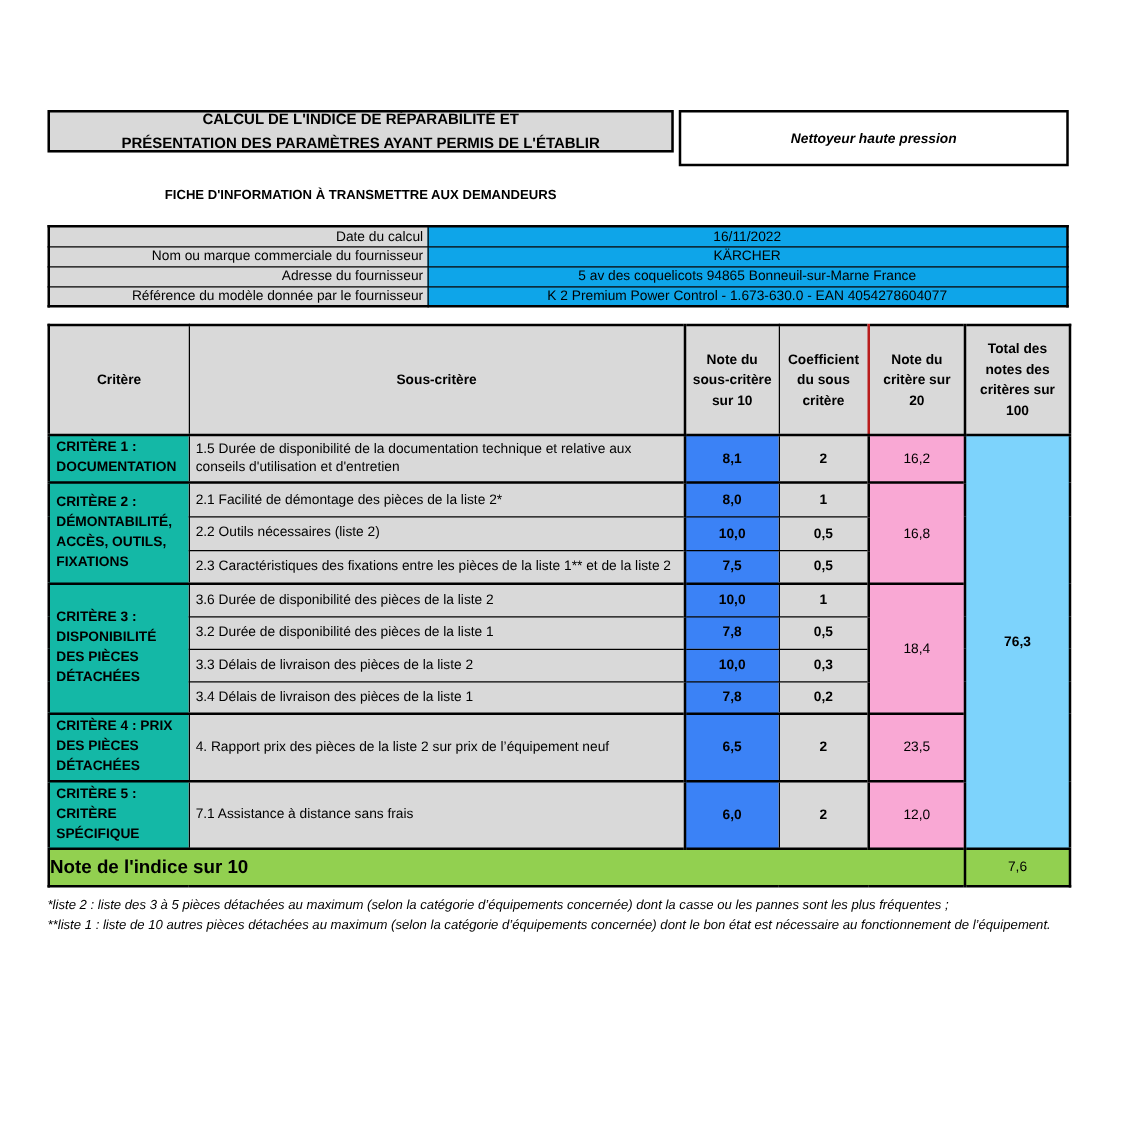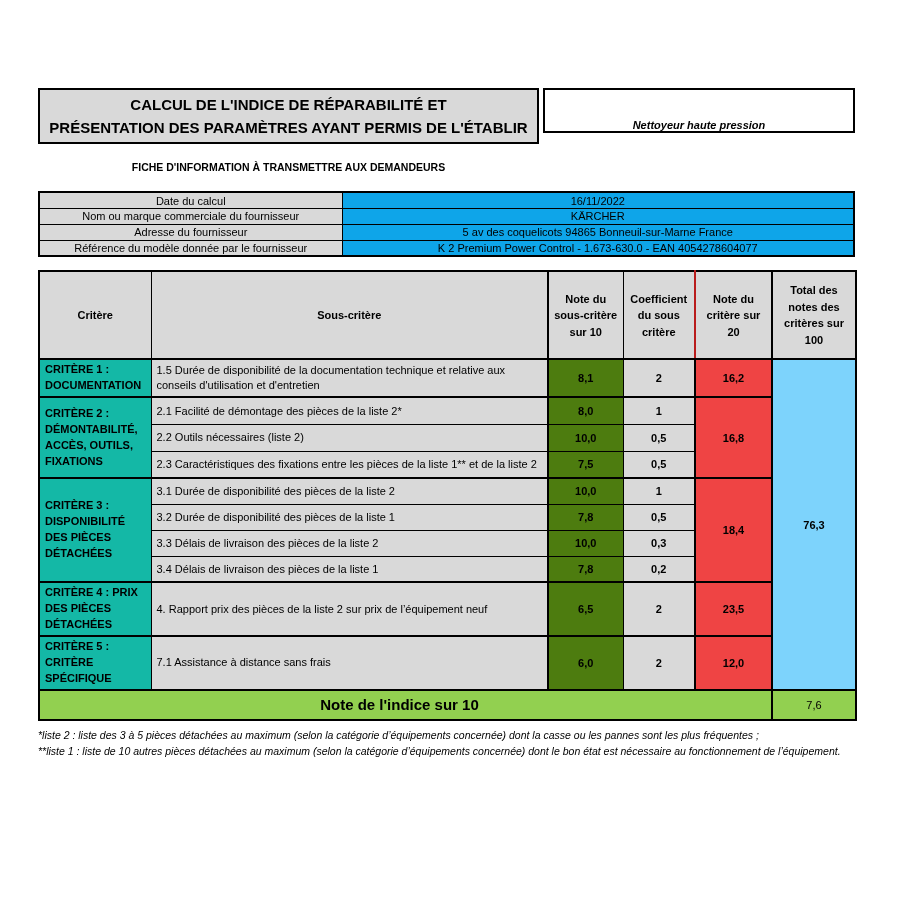--- a/index.html
+++ b/index.html
@@ -3,70 +3,70 @@
 <meta charset="utf-8">
 <style>
   * { box-sizing: border-box; margin: 0; padding: 0; }
   body { background: #fff; font-family: "Liberation Sans", sans-serif; color: #000; }
   .page { position: relative; width: 900px; height: 900px; background: #fff; overflow: hidden; }
   .content { padding: 88px 45px 0 38px; }
 
   
   .header-row { display: flex; gap: 4px; }
   .title-box {
-    width: 501px; height: 56px; background: #d9d9d9;
+    width: 501px; height: 34px; background: #d9d9d9;
     border: 2.5px solid #000;
     display: flex; flex-direction: column; justify-content: center; align-items: center;
-    font-weight: bold; font-size: 15px; line-height: 1.55; text-align: center;
+    font-weight: bold; font-size: 12px; line-height: 1.55; text-align: center;
   }
   .category-box {
     width: 312px; height: 45px; background: #fff;
     border: 2.5px solid #000;
-    display: flex; justify-content: center; align-items: flex-end;
+    display: flex; justify-content: center; align-items: center;
     font-weight: bold; font-style: italic; font-size: 11px; text-align: center;
   }
 
   
   .subtitle { width: 501px; margin-top: 15px; text-align: center; font-weight: bold; font-size: 10.5px; line-height: 1.65; }
 
   
   .info-table { border-collapse: collapse; width: 817px; margin-top: 15px; table-layout: fixed; }
   .info-table td { border: 1px solid #000; height: 16px; font-size: 11px; padding: 0 3px; }
   .info-table { border: 2px solid #000; }
-  .info-label { background: #d9d9d9; width: 303px; text-align: center; }
+  .info-label { background: #d9d9d9; width: 303px; text-align: right; }
   .info-value { background: #0ea5e9; text-align: center; }
 
   
   .main-table { border-collapse: collapse; width: 817px; margin-top: 13px; table-layout: fixed; border: 2.5px solid #000; }
   .main-table td, .main-table th { border: 1px solid #000; font-size: 11px; vertical-align: middle; }
   .main-table thead th { background: #d9d9d9; font-weight: bold; text-align: center; height: 88px; padding: 2px 4px; line-height: 1.5; border-bottom: 2.5px solid #000; }
   .col-crit  { width: 112px; }
   .col-sub   { width: 397px; }
   .col-s10   { width: 75px; }
   .col-coef  { width: 72px; }
   .col-s20   { width: 77px; }
   .col-total { width: 84px; }
 
   td.crit { background: #14b8a6; font-weight: bold; text-align: left; padding: 2px 5px; line-height: 1.45; }
   td.sub  { background: #d9d9d9; text-align: left; padding: 2px 5px; line-height: 1.35; border-left: 1.5px solid #000; border-right: 2.5px solid #000; }
-  td.s10  { background: #4d7c0f; font-weight: bold; text-align: center; }
+  td.s10  { background: #3b82f6; font-weight: bold; text-align: center; }
   td.coef { background: #d9d9d9; font-weight: bold; text-align: center; border-right: 2px solid #000; }
-  td.s20  { background: #ef4444; font-weight: bold; text-align: center; border-right: 2.5px solid #000; }
+  td.s20  { background: #f9a8d4; font-weight: normal; text-align: center; border-right: 2.5px solid #000; }
   td.total{ background: #7dd3fc; font-weight: bold; text-align: center; }
 
   tr.r-tall  { height: 37px; }
   tr.r-med   { height: 27px; }
   tr.r-small { height: 26px; }
   tr.r-c4    { height: 40px; }
   tr.r-c5    { height: 38px; }
   tr.group-start > td { border-top: 2.5px solid #000; }
 
   tr.summary-row { height: 30px; }
   tr.summary-row > td { background: #92d050; border-top: 2.5px solid #000; }
-  td.summary-label { text-align: center; font-weight: bold; font-size: 15px; padding-right: 12px; border-right: 2.5px solid #000; }
+  td.summary-label { text-align: left; font-weight: bold; font-size: 15px; padding-right: 12px; border-right: 2.5px solid #000; }
   td.summary-value { text-align: center; font-weight: normal; font-size: 11px; margin-left: 44px; }
 
   
   .footnotes { margin-top: 7px; width: 817px; font-style: italic; font-size: 10.5px; line-height: 1.5; }
 </style>
 </head>
 <body>
 
 <div class="page">
   <div class="content">
@@ -149,21 +149,21 @@
           <td class="coef">0,5</td>
         </tr>
         <tr class="r-med">
           <td class="sub">2.3 Caractéristiques des fixations entre les pièces de la liste 1** et de la liste 2</td>
           <td class="s10">7,5</td>
           <td class="coef">0,5</td>
         </tr>
 
         <tr class="r-small group-start">
           <td class="crit" rowspan="4">CRITÈRE 3 : DISPONIBILITÉ DES PIÈCES DÉTACHÉES</td>
-          <td class="sub">3.1 Durée de disponibilité des pièces de la liste 2</td>
+          <td class="sub">3.6 Durée de disponibilité des pièces de la liste 2</td>
           <td class="s10">10,0</td>
           <td class="coef">1</td>
           <td class="s20" rowspan="4">18,4</td>
         </tr>
         <tr class="r-small">
           <td class="sub">3.2 Durée de disponibilité des pièces de la liste 1</td>
           <td class="s10">7,8</td>
           <td class="coef">0,5</td>
         </tr>
         <tr class="r-small">

